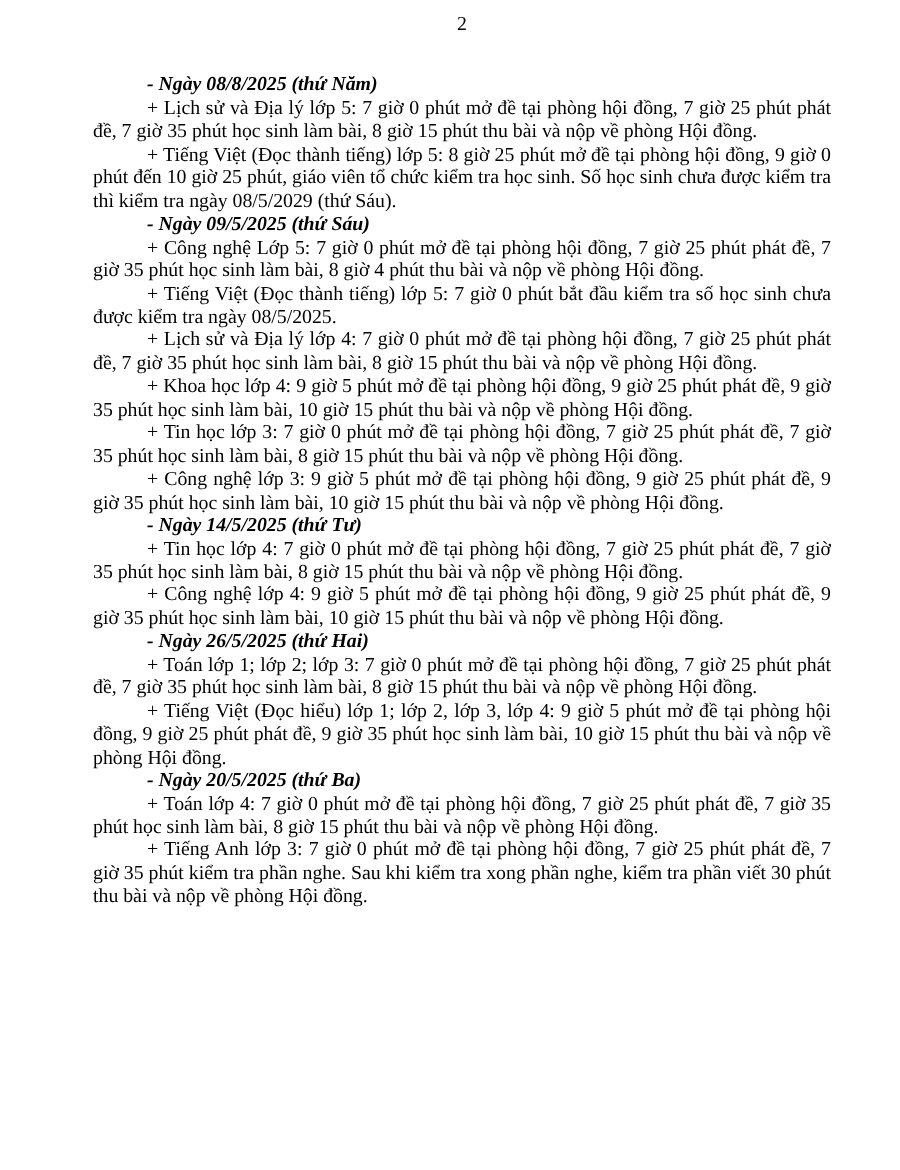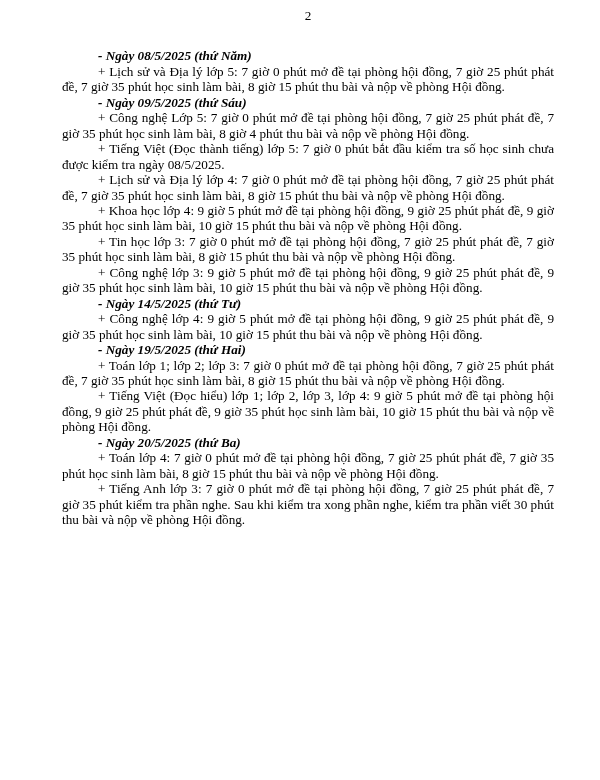--- a/index.html
+++ b/index.html
@@ -39,44 +39,46 @@
   }
 </style>
 </head>
 <body>
 
 <div class="page">
   <div class="page-number">2</div>
   <div class="content">
 
     <section>
-      <p class="date-heading">- Ngày 08/5/2025 (thứ Năm)</p>
+      <p class="date-heading">- Ngày 08/8/2025 (thứ Năm)</p>
       <p class="para">+ Lịch sử và Địa lý lớp 5: 7 giờ 0 phút mở đề tại phòng hội đồng, 7 giờ 25 phút phát đề, 7 giờ 35 phút học sinh làm bài, 8 giờ 15 phút thu bài và nộp về phòng Hội đồng.</p>
+      <p class="para">+ Tiếng Việt (Đọc thành tiếng) lớp 5: 8 giờ 25 phút mở đề tại phòng hội đồng, 9 giờ 0 phút đến 10 giờ 25 phút, giáo viên tổ chức kiểm tra học sinh. Số học sinh chưa được kiểm tra thì kiểm tra ngày 08/5/2029 (thứ Sáu).</p>
     </section>
 
     <section>
       <p class="date-heading">- Ngày 09/5/2025 (thứ Sáu)</p>
       <p class="para">+ Công nghệ Lớp 5: 7 giờ 0 phút mở đề tại phòng hội đồng, 7 giờ 25 phút phát đề, 7 giờ 35 phút học sinh làm bài, 8 giờ 4 phút thu bài và nộp về phòng Hội đồng.</p>
       <p class="para">+ Tiếng Việt (Đọc thành tiếng) lớp 5: 7 giờ 0 phút bắt đầu kiểm tra số học sinh chưa được kiểm tra ngày 08/5/2025.</p>
     </section>
 
     <section>
       <p class="para">+ Lịch sử và Địa lý lớp 4: 7 giờ 0 phút mở đề tại phòng hội đồng, 7 giờ 25 phút phát đề, 7 giờ 35 phút học sinh làm bài, 8 giờ 15 phút thu bài và nộp về phòng Hội đồng.</p>
       <p class="para">+ Khoa học lớp 4: 9 giờ 5 phút mở đề tại phòng hội đồng, 9 giờ 25 phút phát đề, 9 giờ 35 phút học sinh làm bài, 10 giờ 15 phút thu bài và nộp về phòng Hội đồng.</p>
       <p class="para">+ Tin học lớp 3: 7 giờ 0 phút mở đề tại phòng hội đồng, 7 giờ 25 phút phát đề, 7 giờ 35 phút học sinh làm bài, 8 giờ 15 phút thu bài và nộp về phòng Hội đồng.</p>
       <p class="para">+ Công nghệ lớp 3: 9 giờ 5 phút mở đề tại phòng hội đồng, 9 giờ 25 phút phát đề, 9 giờ 35 phút học sinh làm bài, 10 giờ 15 phút thu bài và nộp về phòng Hội đồng.</p>
     </section>
 
     <section>
       <p class="date-heading">- Ngày 14/5/2025 (thứ Tư)</p>
+      <p class="para">+ Tin học lớp 4: 7 giờ 0 phút mở đề tại phòng hội đồng, 7 giờ 25 phút phát đề, 7 giờ 35 phút học sinh làm bài, 8 giờ 15 phút thu bài và nộp về phòng Hội đồng.</p>
       <p class="para">+ Công nghệ lớp 4: 9 giờ 5 phút mở đề tại phòng hội đồng, 9 giờ 25 phút phát đề, 9 giờ 35 phút học sinh làm bài, 10 giờ 15 phút thu bài và nộp về phòng Hội đồng.</p>
     </section>
 
     <section>
-      <p class="date-heading">- Ngày 19/5/2025 (thứ Hai)</p>
+      <p class="date-heading">- Ngày 26/5/2025 (thứ Hai)</p>
       <p class="para">+ Toán lớp 1; lớp 2; lớp 3: 7 giờ 0 phút mở đề tại phòng hội đồng, 7 giờ 25 phút phát đề, 7 giờ 35 phút học sinh làm bài, 8 giờ 15 phút thu bài và nộp về phòng Hội đồng.</p>
       <p class="para">+ Tiếng Việt (Đọc hiểu) lớp 1; lớp 2, lớp 3, lớp 4: 9 giờ 5 phút mở đề tại phòng hội đồng, 9 giờ 25 phút phát đề, 9 giờ 35 phút học sinh làm bài, 10 giờ 15 phút thu bài và nộp về phòng Hội đồng.</p>
     </section>
 
     <section>
       <p class="date-heading">- Ngày 20/5/2025 (thứ Ba)</p>
       <p class="para">+ Toán lớp 4: 7 giờ 0 phút mở đề tại phòng hội đồng, 7 giờ 25 phút phát đề, 7 giờ 35 phút học sinh làm bài, 8 giờ 15 phút thu bài và nộp về phòng Hội đồng.</p>
       <p class="para">+ Tiếng Anh lớp 3: 7 giờ 0 phút mở đề tại phòng hội đồng, 7 giờ 25 phút phát đề, 7 giờ 35 phút kiểm tra phần nghe. Sau khi kiểm tra xong phần nghe, kiểm tra phần viết 30 phút thu bài và nộp về phòng Hội đồng.</p>
     </section>
 

